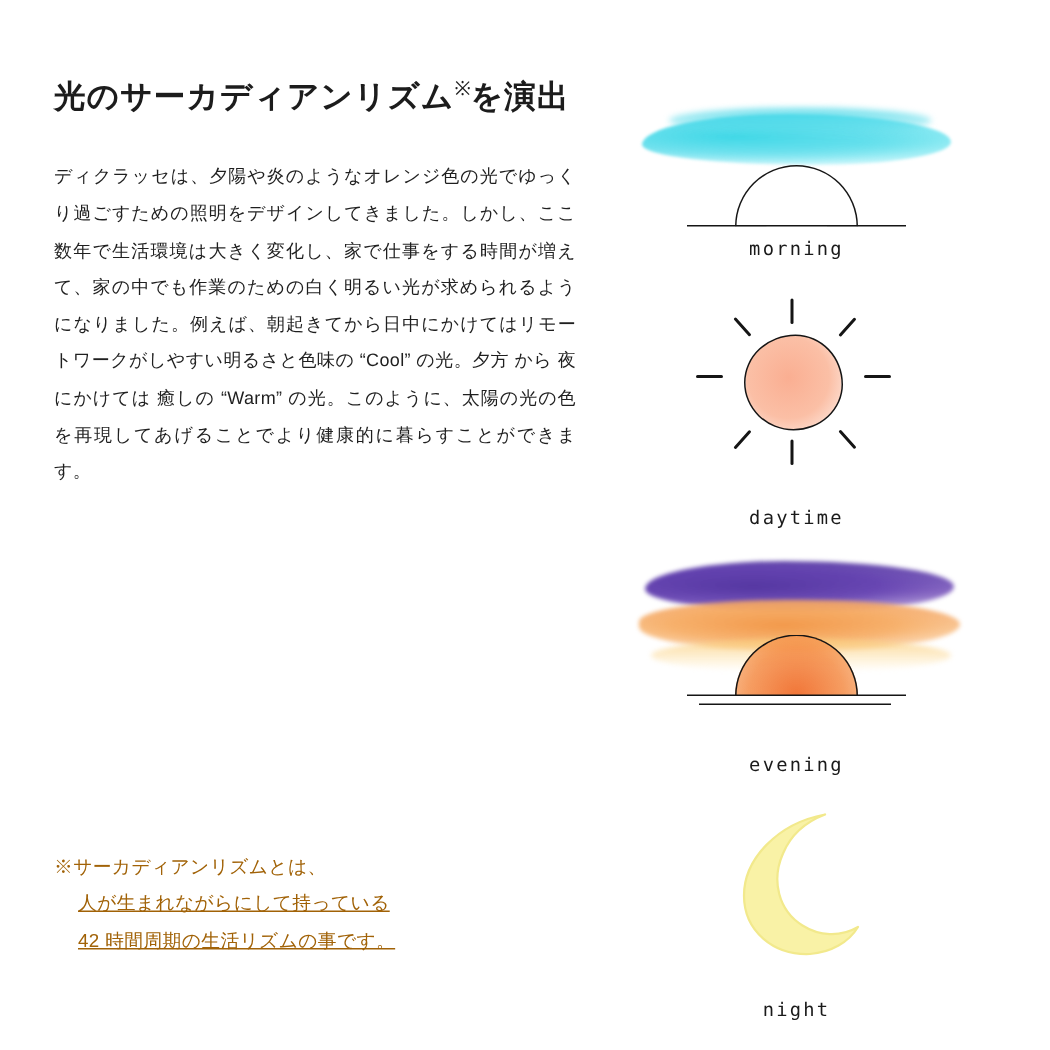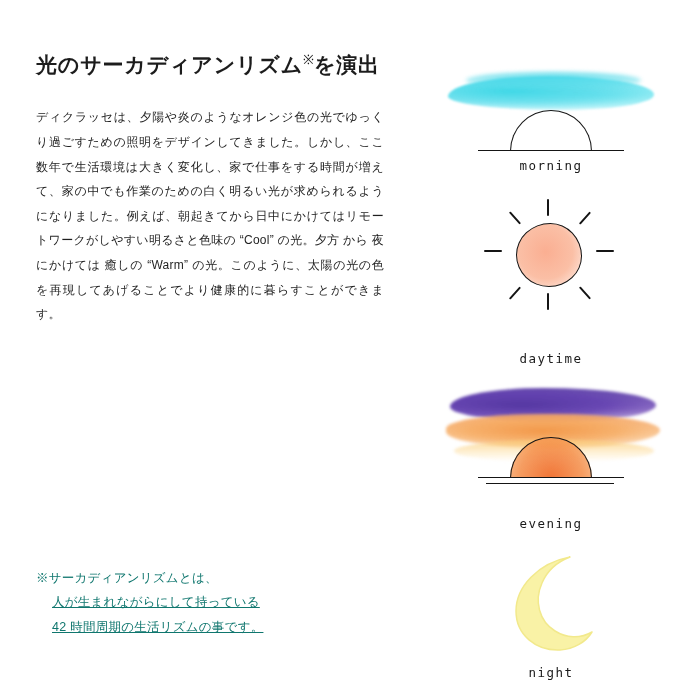--- a/index.html
+++ b/index.html
@@ -57,34 +57,34 @@
     width: 348px;
   }
 
   .footnote {
     position: absolute;
     left: 36px;
     top: 566px;
     font-size: 12.5px;
     line-height: 1.95;
     letter-spacing: 0.02em;
-    color: #0f766e;
+    color: #a16207;
   }
   .footnote .fn-line {
     white-space: nowrap;
   }
   .footnote .fn-indent {
     padding-left: 16px;
     text-decoration: underline;
   }
 
   
   .right-col {
     position: absolute;
-    left: 426px;
+    left: 406px;
     top: 58px;
     width: 250px;
   }
 
   .illus-block {
     position: relative;
     width: 250px;
     text-align: center;
   }
 
@@ -245,23 +245,23 @@
   .illus-night { height: 118px; }
   .moon {
     position: absolute;
     left: 82px;
     top: 8px;
     width: 88px;
     height: 100px;
   }
 
   .caption-morning { margin-top: 4px; }
-  .caption-daytime { margin-top: 20px; }
+  .caption-daytime { margin-top: 6px; }
   .caption-evening { margin-top: 4px; text-align: center; }
-  .caption-night { margin-top: 2px; }
+  .caption-night { margin-top: 16px; }
 </style>
 </head>
 <body>
 
 <div class="page">
 
   <div class="left-col">
     <h1 class="heading">
       <span>光のサーカディアンリズム</span><span class="ref-mark">※</span><span>を演出</span>
     </h1>

